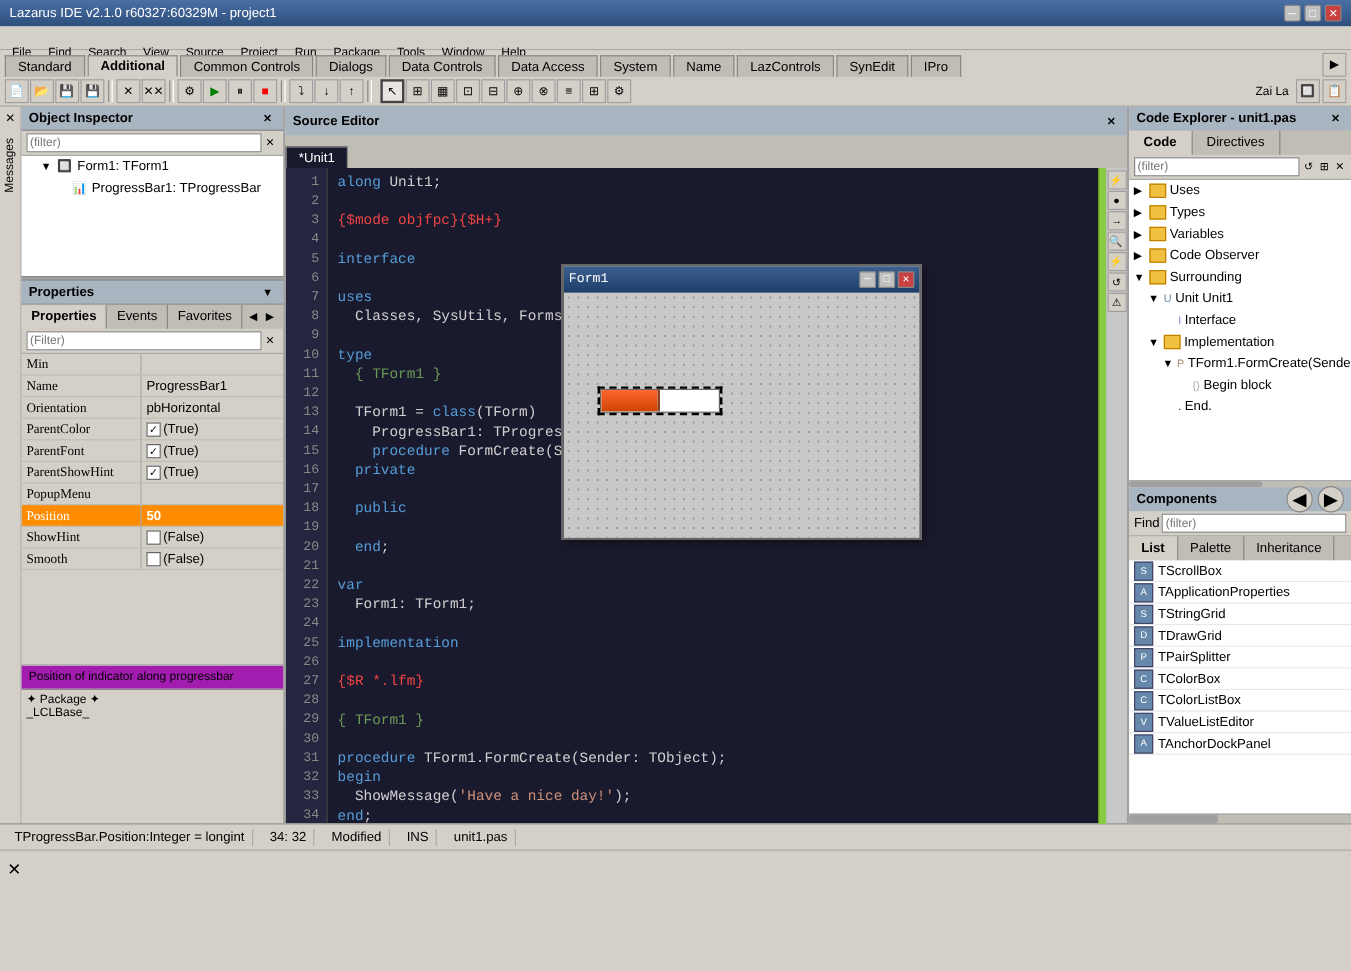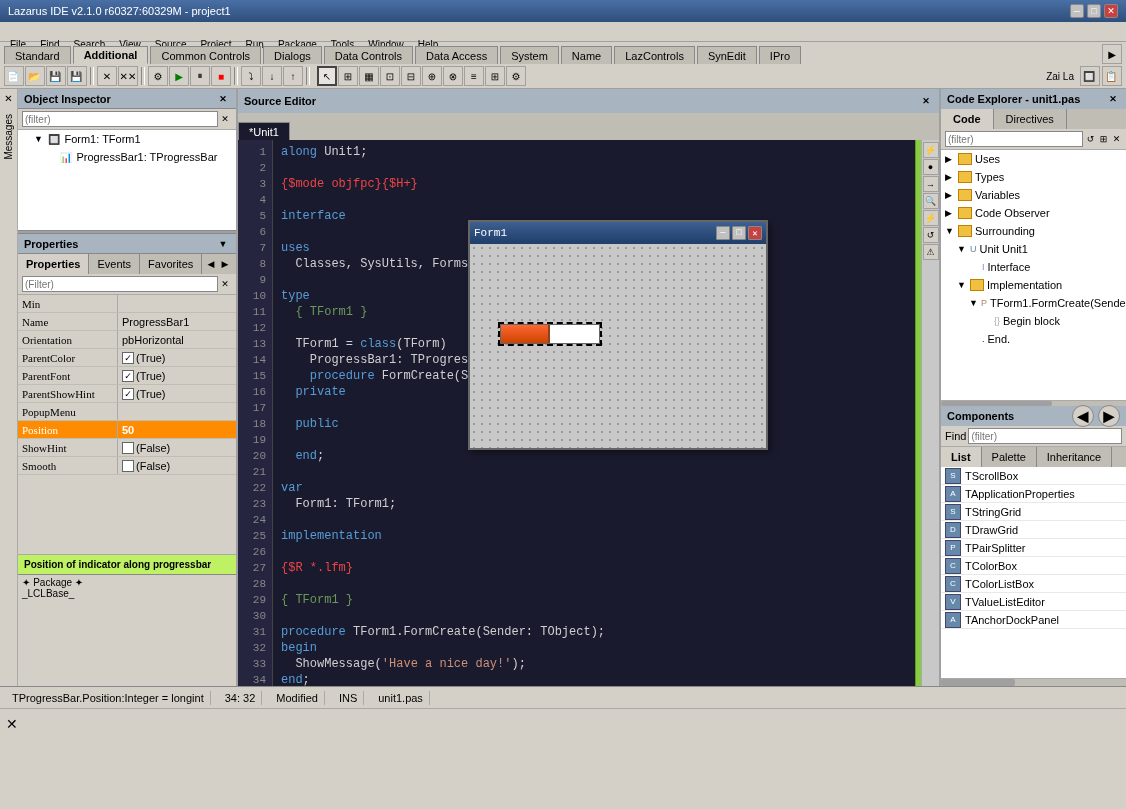--- a/index.html
+++ b/index.html
@@ -171,25 +171,24 @@
     }
     .prop-value {
       flex: 1;
       padding: 1px 4px;
       display: flex; align-items: center;
       overflow: hidden;
       white-space: nowrap;
     }
     .prop-hint {
       padding: 4px 6px;
-      background: #bef264;
+      background: #a21caf;
       border-top: 1px solid #aaa;
       font-size: 10px;
       min-height: 20px;
-      font-weight: bold;
     }
     .status-section {
       border-top: 1px solid #888;
       padding: 2px 4px;
       font-size: 10px;
       background: #d4d0c8;
     }
     .middle-panel {
       flex: 1;
       display: flex;

